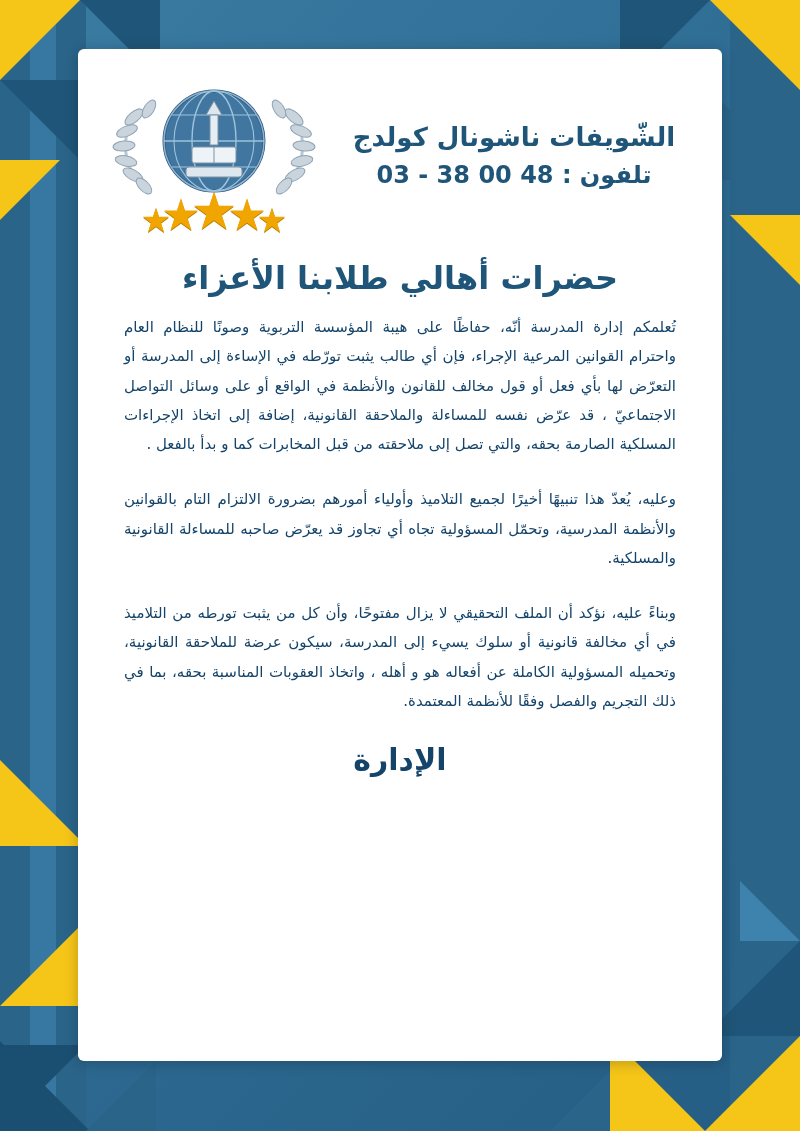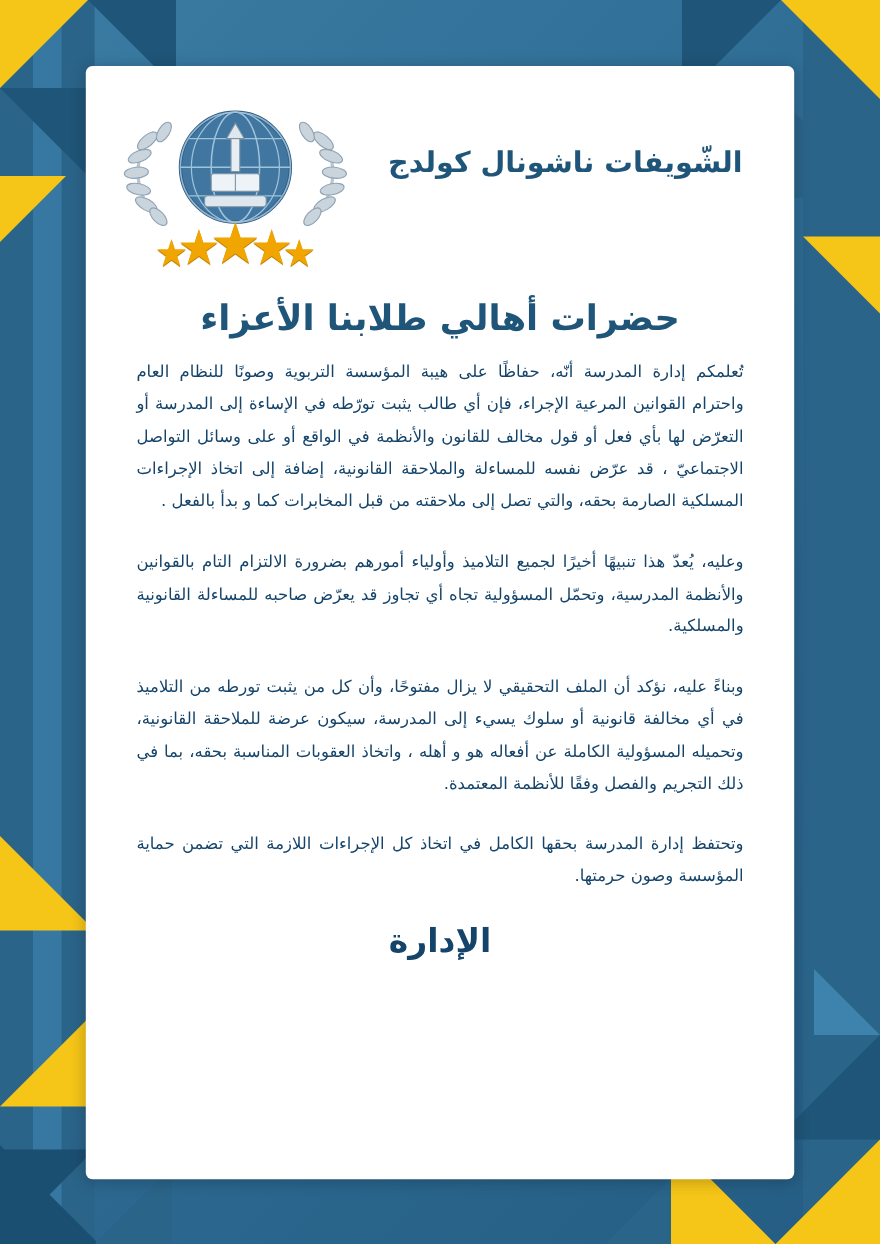--- a/index.html
+++ b/index.html
@@ -90,21 +90,21 @@
   .b5 { right: 0; bottom: 190px; border-right: 60px solid transparent; border-bottom: 60px solid #3d83ad; }
 
   
   .l1 { left: 0; bottom: 0; border-left: 90px solid #1b4f72; border-top: 90px solid transparent; }
   .l2 { left: 86px; bottom: 0; border-right: 70px solid #2a6489; border-top: 70px solid transparent; }
 
   
   .card {
     position: absolute;
     left: 78px;
-    top: 60px;
+    top: 49px;
     width: 644px;
     height: 1012px;
     background: #ffffff;
     border-radius: 6px;
     box-shadow: 0 2px 14px rgba(0,0,0,.22);
     overflow: hidden;
   }
 
   .header {
     display: flex;
@@ -225,20 +225,21 @@
 
   <div class="tri l1"></div>
   <div class="tri l2"></div>
 
   <div class="card">
 
     <div class="header">
 
       <div class="header-text">
         <div class="school-name">الشّويفات ناشونال كولدج</div>
+        <div class="phone">تلفون : 48 00 38 - 03</div>
       </div>
 
       <div class="crest-wrap">
         <svg class="wreath" width="228" height="132" viewBox="0 0 228 132">
 
           <g fill="#c9d4dd" stroke="#8fa3b4" stroke-width="1">
             <path d="M40 30 C20 52 20 86 44 108" fill="none" stroke="#b9c7d4" stroke-width="3"></path>
             <ellipse cx="34" cy="38" rx="11" ry="5" transform="rotate(-40 34 38)"></ellipse>
             <ellipse cx="27" cy="52" rx="11" ry="5" transform="rotate(-22 27 52)"></ellipse>
             <ellipse cx="24" cy="67" rx="11" ry="5" transform="rotate(-6 24 67)"></ellipse>
@@ -284,19 +285,18 @@
       </div>
 
     </div>
 
     <div class="body-area">
       <div class="salutation">حضرات أهالي طلابنا الأعزاء</div>
 
       <p class="para">تُعلمكم إدارة المدرسة أنّه، حفاظًا على هيبة المؤسسة التربوية وصونًا للنظام العام واحترام القوانين المرعية الإجراء، فإن أي طالب يثبت تورّطه في الإساءة إلى المدرسة أو التعرّض لها بأي فعل أو قول مخالف للقانون والأنظمة في الواقع أو على وسائل التواصل الاجتماعيّ ، قد عرّض نفسه للمساءلة والملاحقة القانونية، إضافة إلى اتخاذ الإجراءات المسلكية الصارمة بحقه، والتي تصل إلى ملاحقته من قبل المخابرات كما و بدأ بالفعل .</p>
       <p class="para">وعليه، يُعدّ هذا تنبيهًا أخيرًا لجميع التلاميذ وأولياء أمورهم بضرورة الالتزام التام بالقوانين والأنظمة المدرسية، وتحمّل المسؤولية تجاه أي تجاوز قد يعرّض صاحبه للمساءلة القانونية والمسلكية.</p>
       <p class="para">وبناءً عليه، نؤكد أن الملف التحقيقي لا يزال مفتوحًا، وأن كل من يثبت تورطه من التلاميذ في أي مخالفة قانونية أو سلوك يسيء إلى المدرسة، سيكون عرضة للملاحقة القانونية، وتحميله المسؤولية الكاملة عن أفعاله هو و أهله ، واتخاذ العقوبات المناسبة بحقه، بما في ذلك التجريم والفصل وفقًا للأنظمة المعتمدة.</p>
-      <p class="para">وتحتفظ إدارة المدرسة بحقها الكامل في اتخاذ كل الإجراءات اللازمة التي تضمن حماية المؤسسة وصون حرمتها.</p>
 
       <div class="signature">الإدارة</div>
     </div>
 
   </div>
 </div>
 
 </body></html>

